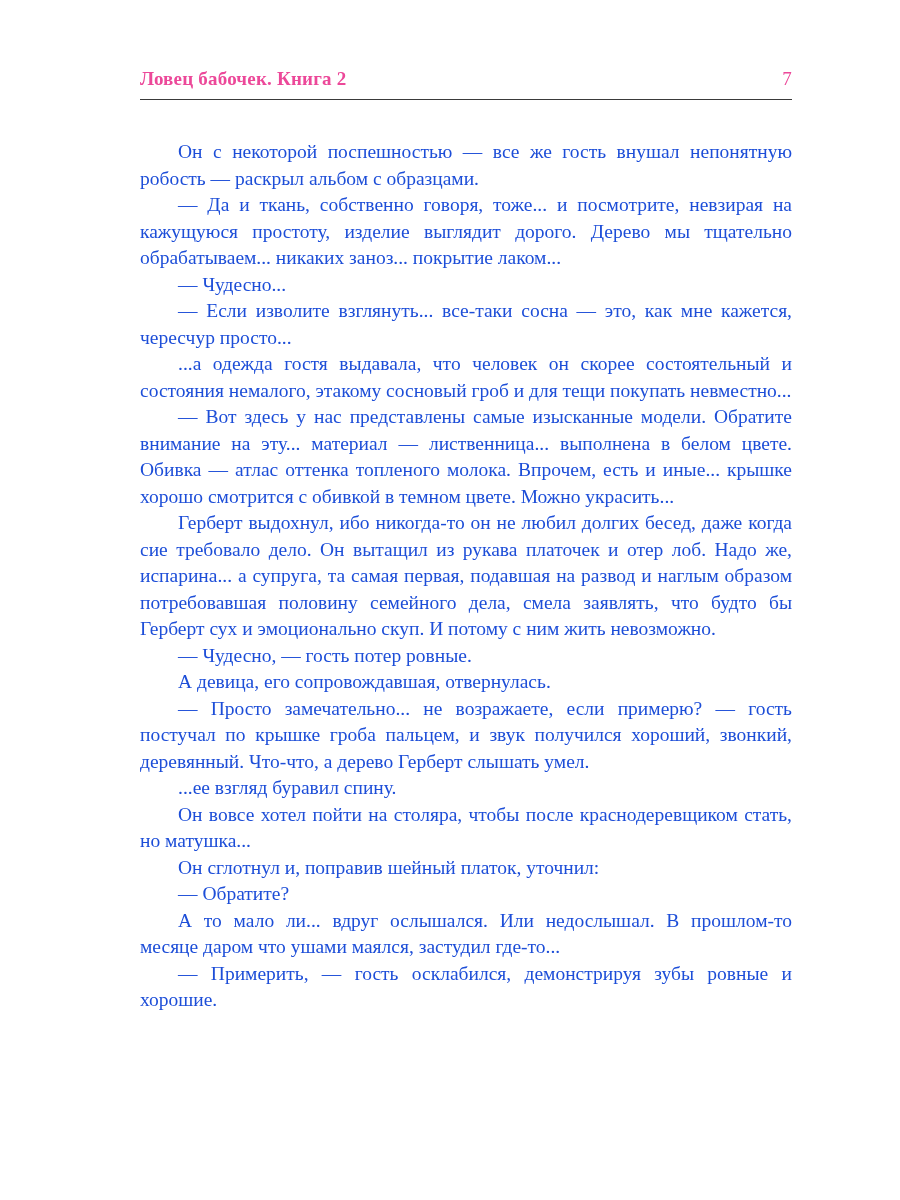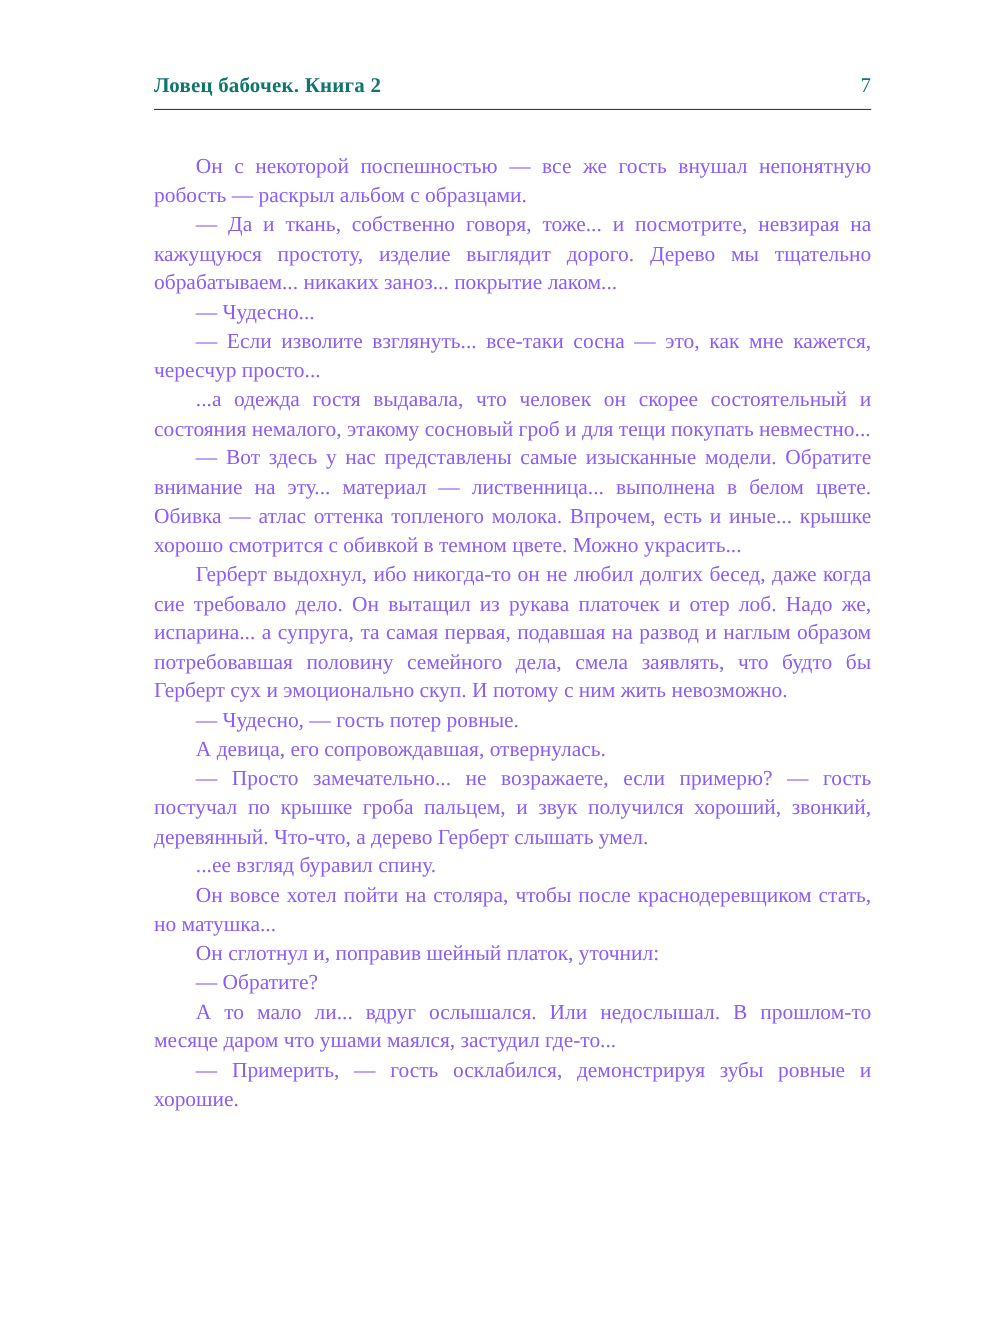--- a/index.html
+++ b/index.html
@@ -17,40 +17,40 @@
     font-family: "Liberation Serif", "DejaVu Serif", serif;
     color: #1d1d1d;
     overflow: hidden;
   }
   .running-head {
     display: flex;
     justify-content: space-between;
     align-items: baseline;
     font-size: 19px;
     letter-spacing: 0.2px;
-    color: #0f766e;
+    color: #ec4899;
   }
   .head-title {
     font-weight: 600;
   }
   .head-page {
     font-weight: 400;
   }
   .rule {
     margin-top: 9px;
     border-bottom: 1px solid #3a3a3a;
     height: 0;
   }
   .text-block {
     margin-top: 39px;
     font-size: 19.5px;
     line-height: 26.5px;
     text-align: justify;
     text-justify: inter-word;
-    color: #8b5cf6;
+    color: #1d4ed8;
   }
   .para {
     margin: 0;
     padding: 0;
     text-indent: 38px;
   }
 </style>
 </head>
 <body>
 

